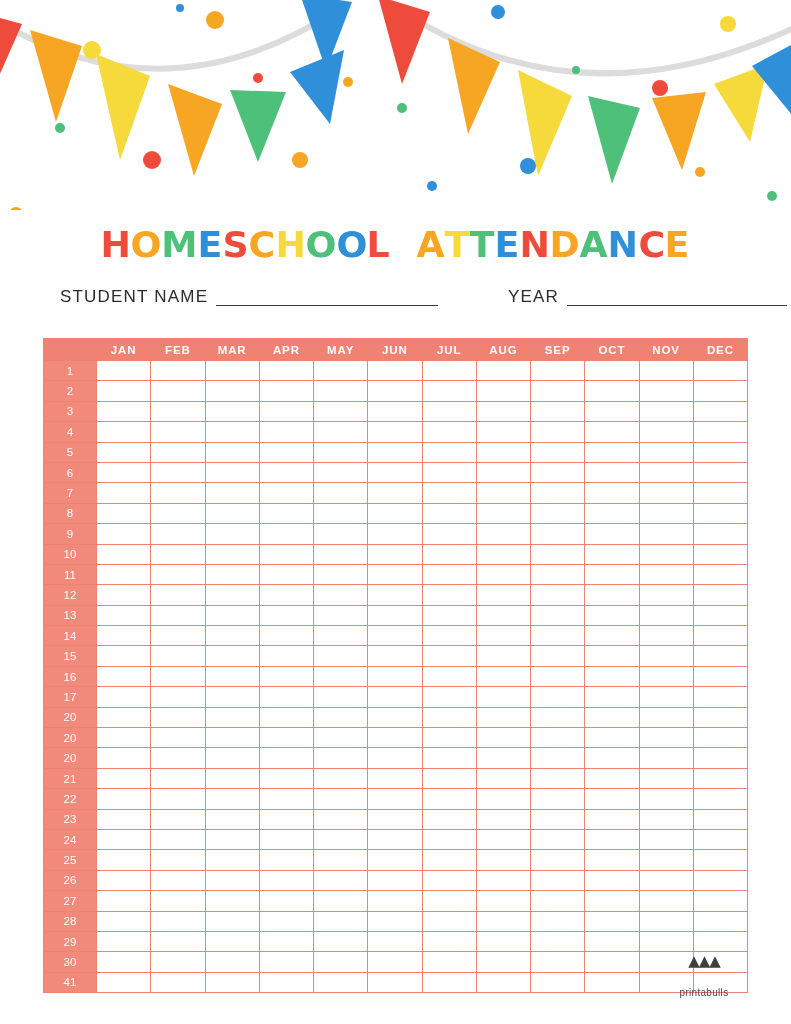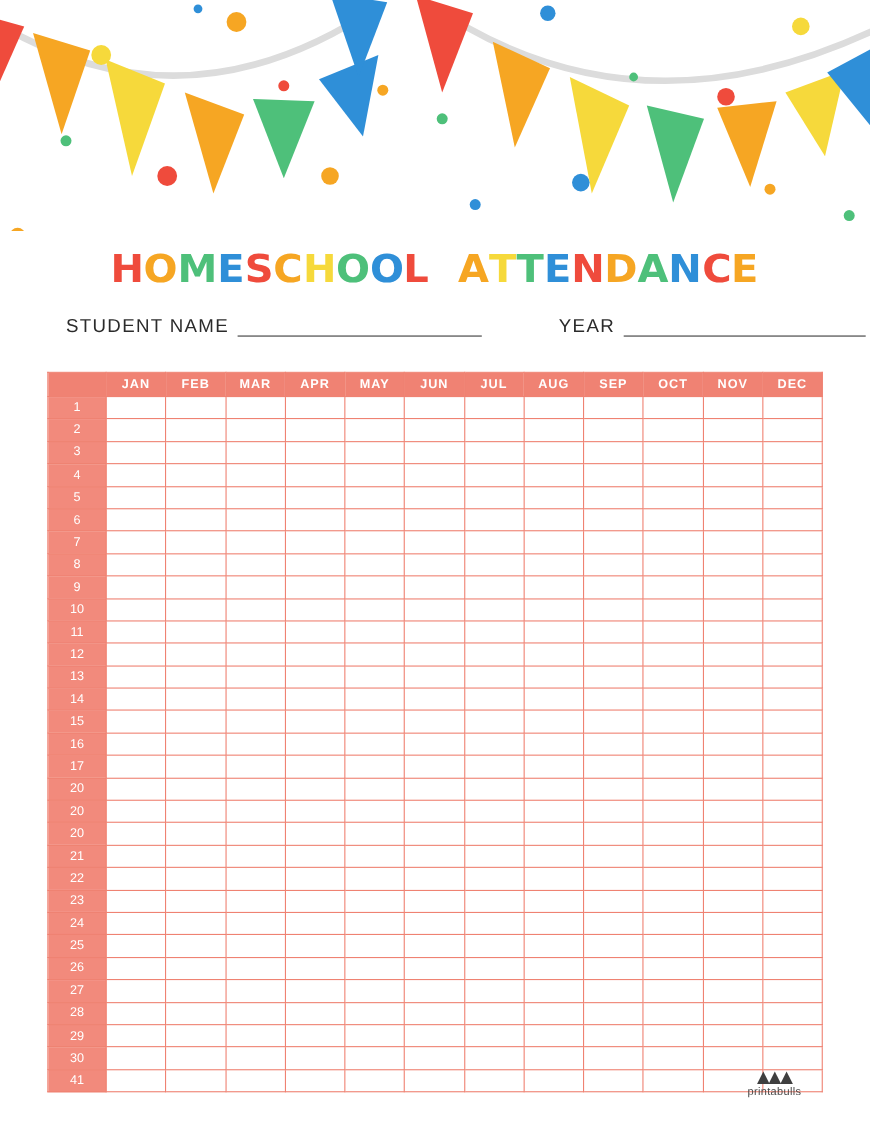--- a/index.html
+++ b/index.html
@@ -141,21 +141,21 @@
     font-size: 15px;
     line-height: 12px;
     color: #3f3f3f;
     letter-spacing: -1px;
   }
   .footer-logo .word {
     font-family: "Liberation Sans", sans-serif;
     font-size: 10px;
     color: #4a4a4a;
     letter-spacing: 0.3px;
-    margin-top: 2px;
+    margin-top: 20px;
   }
 </style>
 </head>
 <body>
 
 <div class="decor">
   <svg width="791" height="210" viewBox="0 0 791 210" xmlns="http://www.w3.org/2000/svg">
 
     <path d="M-20,10 Q160,130 345,5" stroke="#dcdcdc" stroke-width="6" fill="none" stroke-linecap="round"></path>
 

